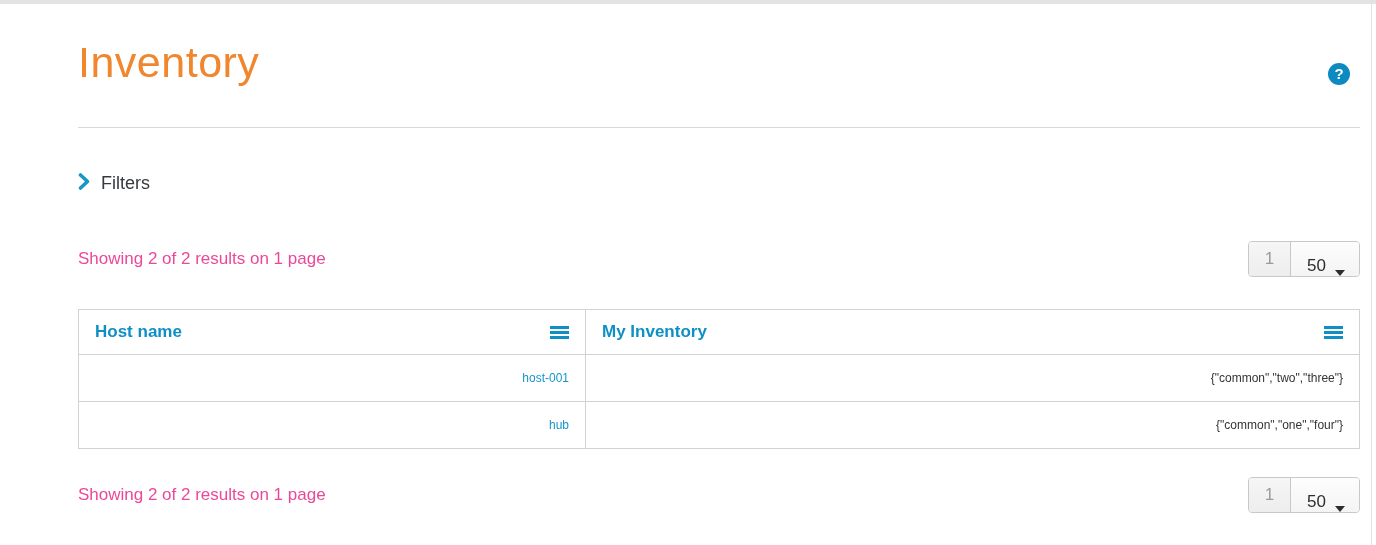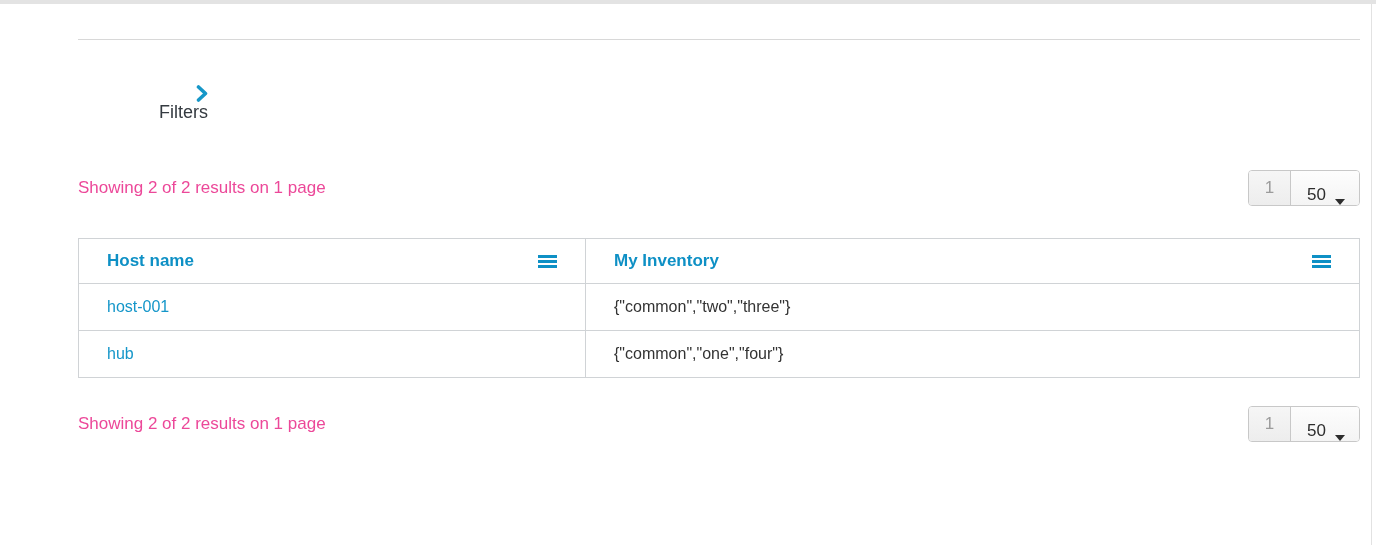--- a/index.html
+++ b/index.html
@@ -16,21 +16,21 @@
   h1.page-title { margin-top:36px; font-size:43px; line-height:52px; font-weight:300;
                   color:#f0862e; letter-spacing:0.5px; }
   .help-icon { position:absolute; top:27px; right:10px; width:22px; height:22px;
                background:#0d8ac2; color:#ffffff; border-radius:50%;
                font-size:15px; font-weight:bold; text-align:center; line-height:22px;
                cursor:pointer; }
 
   hr.title-divider { border:none; border-top:1px solid #d8d8d8; margin-top:39px; }
 
   
-  .filters-row { display:flex; align-items:flex-end; margin-top:45px; cursor:pointer; width:130px;flex-direction:column; }
+  .filters-row { display:flex; align-items:flex-start; margin-top:45px; cursor:pointer; width:130px; }
   .filters-row svg { display:block; }
   .filters-label { margin-left:11px; font-size:18px; color:#343a40; }
 
   
   .results-row { display:flex; align-items:center; justify-content:space-between; margin-top:47px; height:36px; }
   .results-row.bottom { margin-top:28px; }
   .results-summary { font-size:17px; color:#ec4899; }
 
   .pagination { display:flex; height:36px; border:1px solid #c8c8c8; border-radius:4px;
                 overflow:hidden; background:#ffffff; }
@@ -39,38 +39,42 @@
               font-family:inherit; cursor:pointer; }
   .perpage-btn { height:100%; border:none; background:linear-gradient(#fdfdfd,#f4f4f4);
                  color:#2d2d2d; font-size:17px; font-family:inherit; padding:0 14px 0 16px;
                  display:flex; align-items:flex-end; cursor:pointer; }
   .caret { width:0; height:0; border-left:5px solid transparent; border-right:5px solid transparent;
            border-top:6px solid #2d2d2d; display:inline-block; margin-left:9px; margin-top:2px; }
 
   
   table.inventory-table { margin-top:32px; width:1282px; border-collapse:collapse;
                           border:1px solid #d0d3d6; table-layout:fixed; }
-  .inventory-table th, .inventory-table td { border:1px solid #d0d3d6; text-align:left;
-                          vertical-align:middle; padding:0 28px; }
+  .inventory-table th, .inventory-table td { border:1px solid #d0d3d6; text-align:right;
+                          vertical-align:middle; padding:0 16px; }
   .inventory-table th { height:45px; color:#0e90c5; font-size:17px; font-weight:bold; cursor:pointer; }
-  .inventory-table td { height:47px; font-size:16px; color:#333333; }
+  .inventory-table td { height:47px; font-size:12px; color:#333333; }
   .col-hostname { width:507px; }
   .th-inner { display:flex; align-items:center; justify-content:space-between; }
   .col-menu-icon { width:19px; height:13px; cursor:pointer;
       background:linear-gradient(to bottom,#0e90c5 0 3px,transparent 3px 5px,#0e90c5 5px 8px,transparent 8px 10px,#0e90c5 10px 13px); }
   a.host-link { color:#1496c9; text-decoration:none; cursor:pointer; }
 </style>
 </head>
 <body>
 
 <div class="top-strip"></div>
 <div class="right-edge-line"></div>
 
 <div class="page">
 
+  <div class="header-row">
+    <h1 class="page-title">Inventory</h1>
+    <span class="help-icon">?</span>
+  </div>
 
   <hr class="title-divider">
 
   <div class="filters-row">
     <span>
       <svg width="12" height="17" viewBox="0 0 12 17">
         <path d="M2.5 2 L9.5 8.5 L2.5 15" fill="none" stroke="#1697c8" stroke-width="3.6" stroke-linecap="round" stroke-linejoin="round"></path>
       </svg>
     </span>
     <span class="filters-label">Filters</span>

